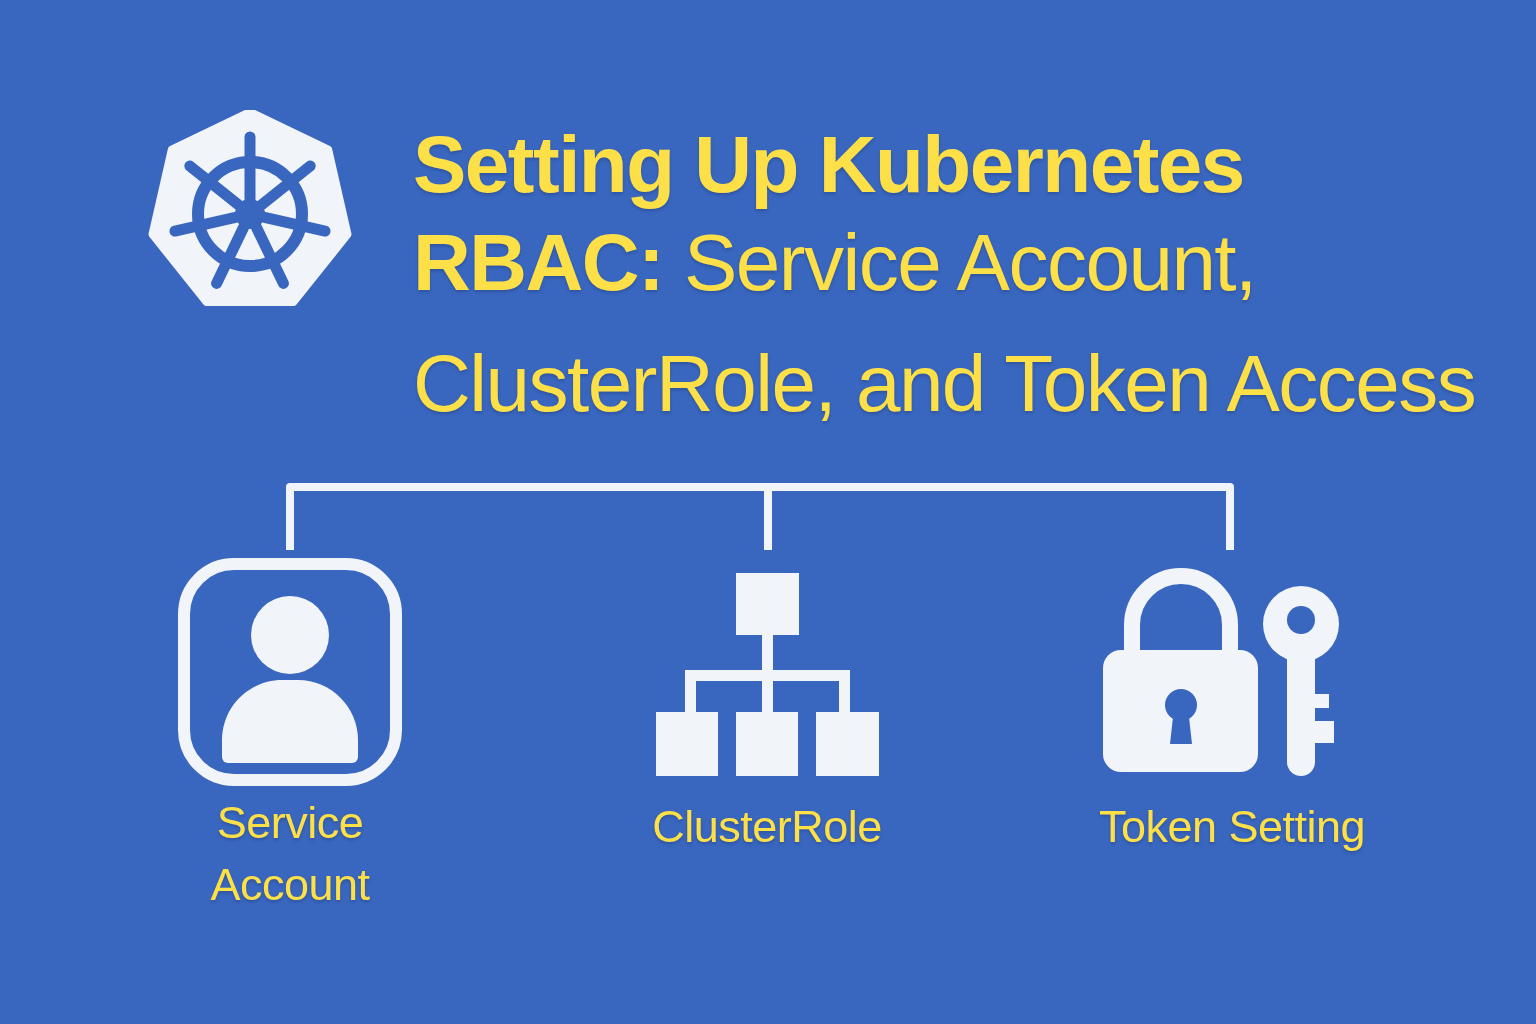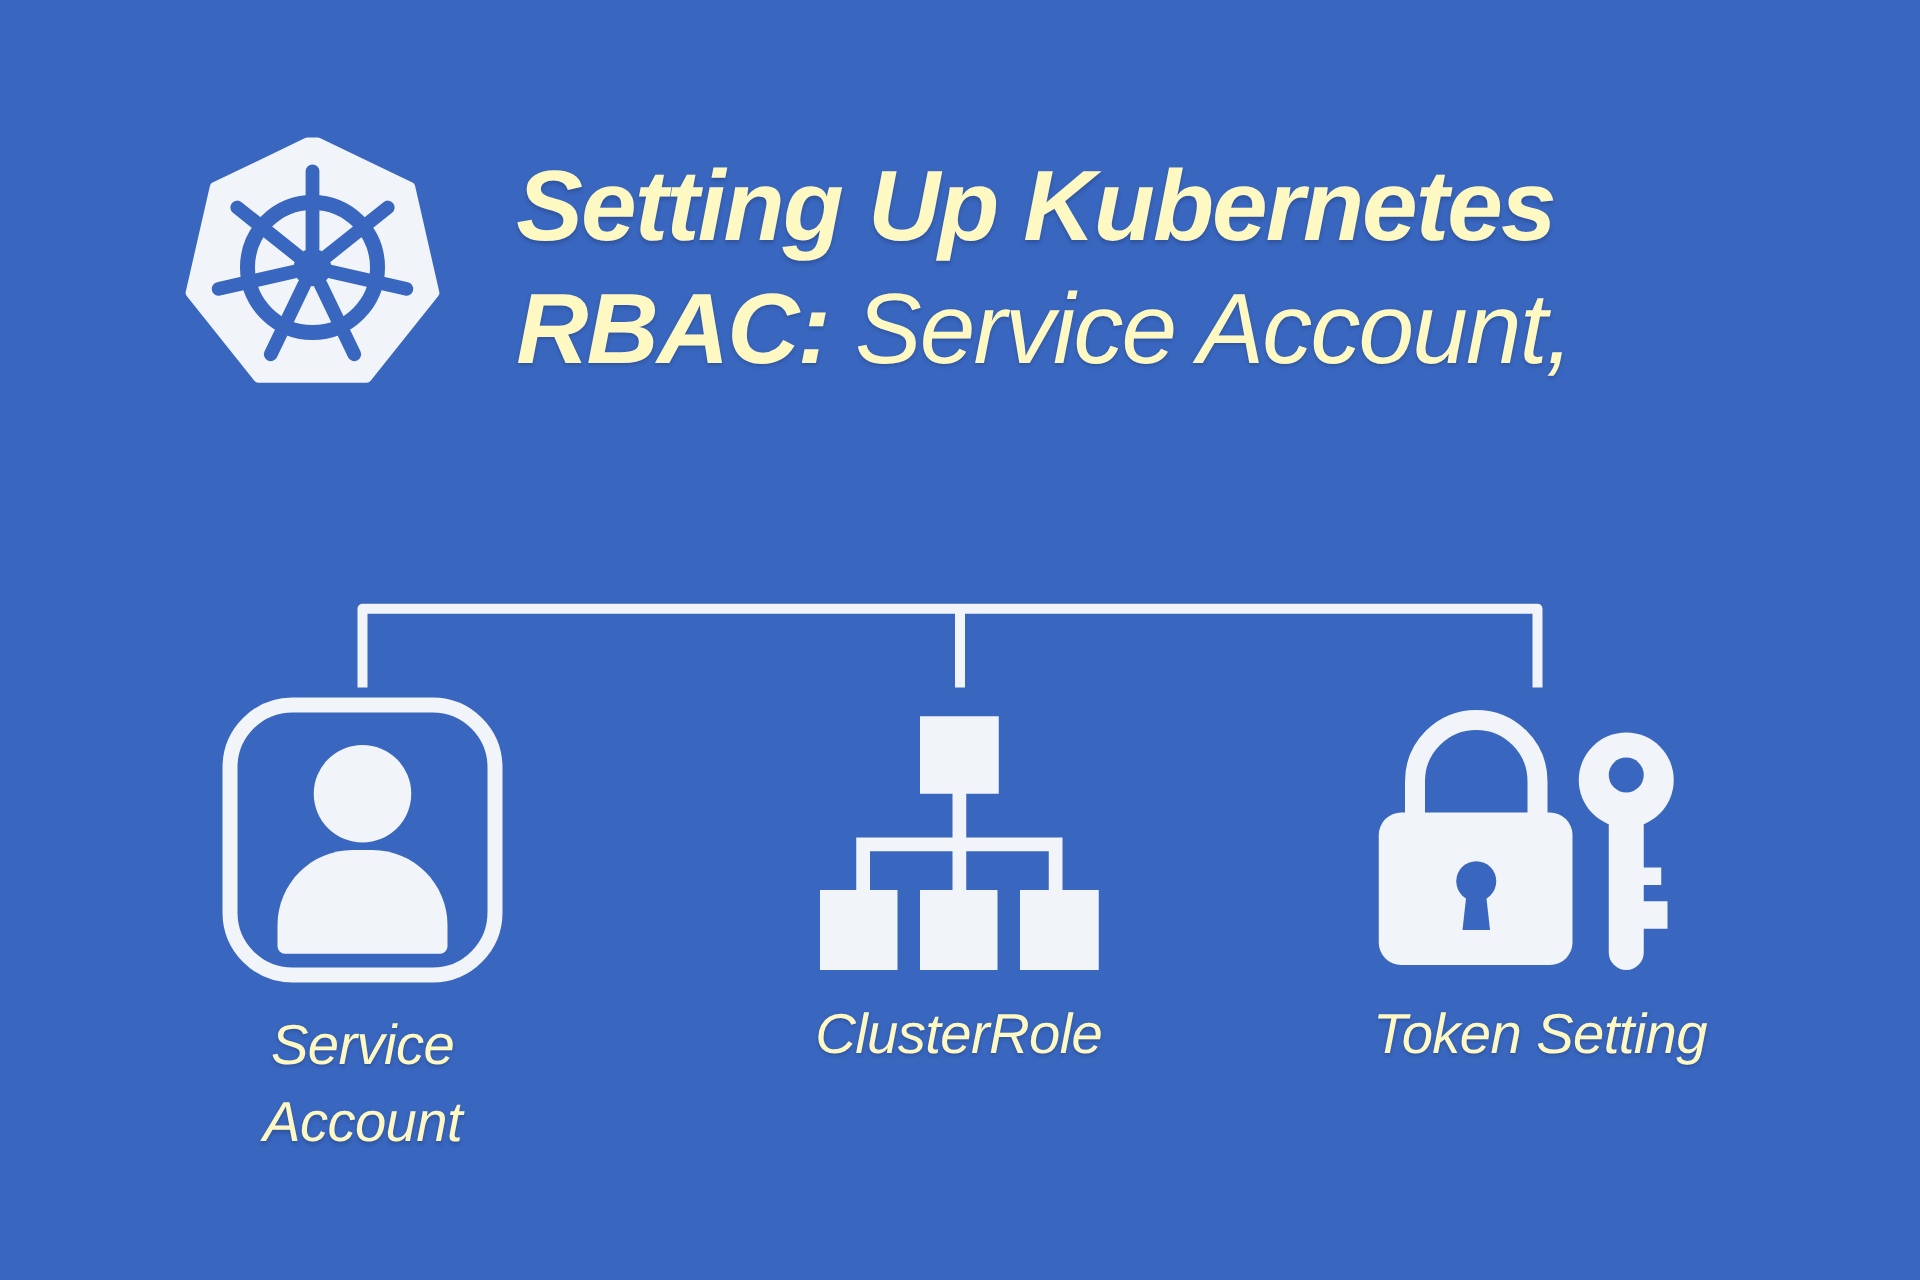--- a/index.html
+++ b/index.html
@@ -20,48 +20,49 @@
   }
   .title .ln{display:block;white-space:nowrap;}
   .w-bold{font-weight:700;}
   .w-reg{font-weight:400;margin-top:23px;}
   
   .node-label{
     font-size:45px;line-height:62px;font-weight:400;
     text-align:center;letter-spacing:-0.5px;
     text-shadow:0 2px 3px rgba(22,44,96,.30);
   }
-  .lbl-service{left:160px;top:792px;width:260px;margin-top:13px;}
+  .lbl-service{left:160px;top:792px;width:260px;}
   .lbl-cluster{left:597px;top:796px;width:340px;}
   .lbl-token{left:1037px;top:796px;width:390px;}
   svg{display:block;}
 </style>
 </head>
 <body>
 
-<div class="canvas" style="background: rgb(57, 102, 190); color: #fef9c3; font-style: italic;">
+<div class="canvas" style="background: rgb(57, 102, 190); color: #fde047;">
 
   <svg class="abs" style="left:148px;top:110px" width="204" height="204" viewBox="0 0 204 204" aria-hidden="true">
     <polygon points="102,2 180.2,39.7 199.5,124.3 145.4,192.1 58.6,192.1 4.5,124.3 23.8,39.7" fill="#F1F4F8" stroke="#F1F4F8" stroke-width="8" stroke-linejoin="round"></polygon>
     <g stroke="#3966BE" fill="none" stroke-width="11" stroke-linecap="round">
       <circle cx="102" cy="104" r="52" stroke-width="12"></circle>
       <line x1="102" y1="27" x2="102" y2="89"></line>
       <line x1="162.2" y1="56" x2="113.7" y2="94.7"></line>
       <line x1="177.1" y1="121.1" x2="116.6" y2="107.3"></line>
       <line x1="135.4" y1="173.4" x2="108.5" y2="117.5"></line>
       <line x1="68.6" y1="173.4" x2="95.5" y2="117.5"></line>
       <line x1="26.9" y1="121.1" x2="87.4" y2="107.3"></line>
       <line x1="41.8" y1="56" x2="90.3" y2="94.7"></line>
     </g>
     <circle cx="102" cy="104" r="15" fill="#3966BE"></circle>
   </svg>
 
   <h1 class="abs title" style="margin:0">
     <span class="ln w-bold">Setting Up Kubernetes</span>
     <span class="ln"><span class="w-bold">RBAC:</span><span class="w-reg"> Service Account,</span></span>
+    <span class="ln w-reg">ClusterRole, and Token Access</span>
   </h1>
 
   <svg class="abs" style="left:0;top:0" width="1536" height="1024" viewBox="0 0 1536 1024" aria-hidden="true">
     <path d="M290,550 V487 H1230 V550 M768,487 V550" fill="none" stroke="#F1F4F8" stroke-width="8" stroke-linejoin="round" stroke-linecap="butt"></path>
   </svg>
 
   <svg class="abs" style="left:177px;top:557px" width="226" height="230" viewBox="0 0 226 230" aria-hidden="true">
     <rect x="7" y="7" width="212" height="216" rx="50" fill="none" stroke="#F1F4F8" stroke-width="12"></rect>
     <circle cx="113" cy="78" r="39" fill="#F1F4F8"></circle>
     <path d="M45,200 v-17 c0,-33 27,-60 60,-60 h16 c33,0 60,27 60,60 v17 a6,6 0 0 1 -6,6 H51 a6,6 0 0 1 -6,-6 Z" fill="#F1F4F8"></path>

